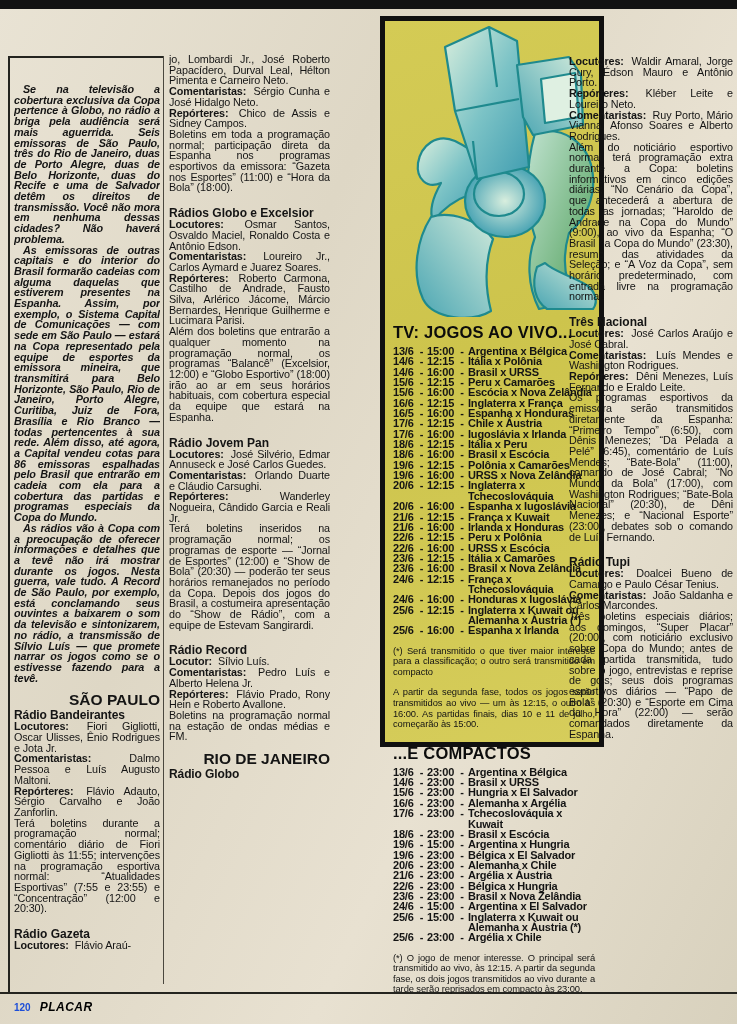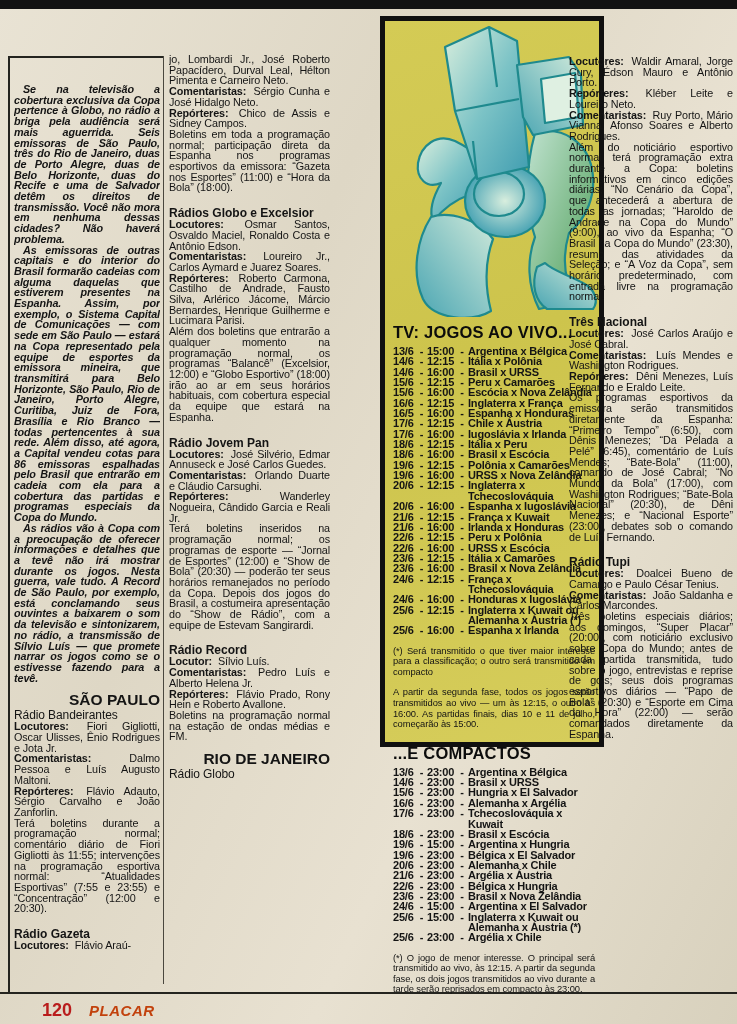--- a/index.html
+++ b/index.html
@@ -22,43 +22,43 @@
   #col1 { left:14px;  top:84px; width:146px; height:902px; }
   #col2 { left:169px; top:54px; width:161px; height:918px; }
   #col4 { left:569px; top:56px; width:164px; height:928px; }
 
   .blk { text-align:justify; }
   .blk .lbl { margin-right:3px; }
   .blk .lbl:empty { display:none; }
   .intro { font-weight:bold; font-style:italic; text-indent:9px; }
   .heading { font-weight:bold; font-size:15.5px; line-height:15px; margin-top:9px; text-align:right; letter-spacing:0; }
   .station-name { font-weight:bold; font-size:12px; line-height:12px; margin-top:14px; text-align:left; letter-spacing:0; }
-  .subheading { font-weight:normal; font-size:12px; line-height:12px; margin-top:2px; text-align:left; }
+  .subheading { font-weight:bold; font-size:12px; line-height:12px; margin-top:2px; text-align:left; }
 
   
   #tvbox {
     position:absolute; left:337px; top:16px; width:224px; height:731px;
     background:linear-gradient(160deg,#d4cb55 0%,#cdc44c 45%,#d6cd5b 100%);
     border:5px solid #101010; padding:0 4px 6px 8px;margin-left:43px;
   }
   .illus { width:206px; height:296px; display:block; margin:0 auto; }
   .box-title { font-weight:bold; font-size:16.5px; line-height:18px; letter-spacing:0.2px; color:#0c0c0c; margin:6px 0 5px 0; }
   .rows { }
   .row { display:flex; font-weight:bold; font-size:11px; line-height:10.35px; letter-spacing:-0.2px; }
   .rd { flex:none; width:23px; }
   .rs { flex:none; width:11px; text-align:center; }
   .rt { flex:none; width:29px; }
   .rs2{ flex:none; width:12px; text-align:center; }
   .rm { flex:1; }
   .box-note { font-size:9.4px; line-height:10.6px; text-align:justify; margin-top:10px; letter-spacing:-0.1px; }
 
   
   .footer { position:absolute; left:14px; top:1000px; display:flex; align-items:baseline; gap:9px; }
-  .pageno { font-size:18px; font-weight:bold; color:#b91c1c;margin-left:28px; }
-  .brand  { font-size:15px; font-weight:bold; font-style:italic; letter-spacing:0.5px; color:#c2410c;margin-left:8px; }
+  .pageno { font-size:10px; font-weight:bold; color:#1d4ed8; }
+  .brand  { font-size:12px; font-weight:bold; font-style:italic; letter-spacing:0.5px; color:#000000; }
 </style>
 </head>
 <body>
 
 <div class="topbar"></div>
 <div class="rule v-left"></div>
 <div class="rule h-colton"></div>
 <div class="v-sep rule"></div>
 <div class="rule h-bottom"></div>
 

